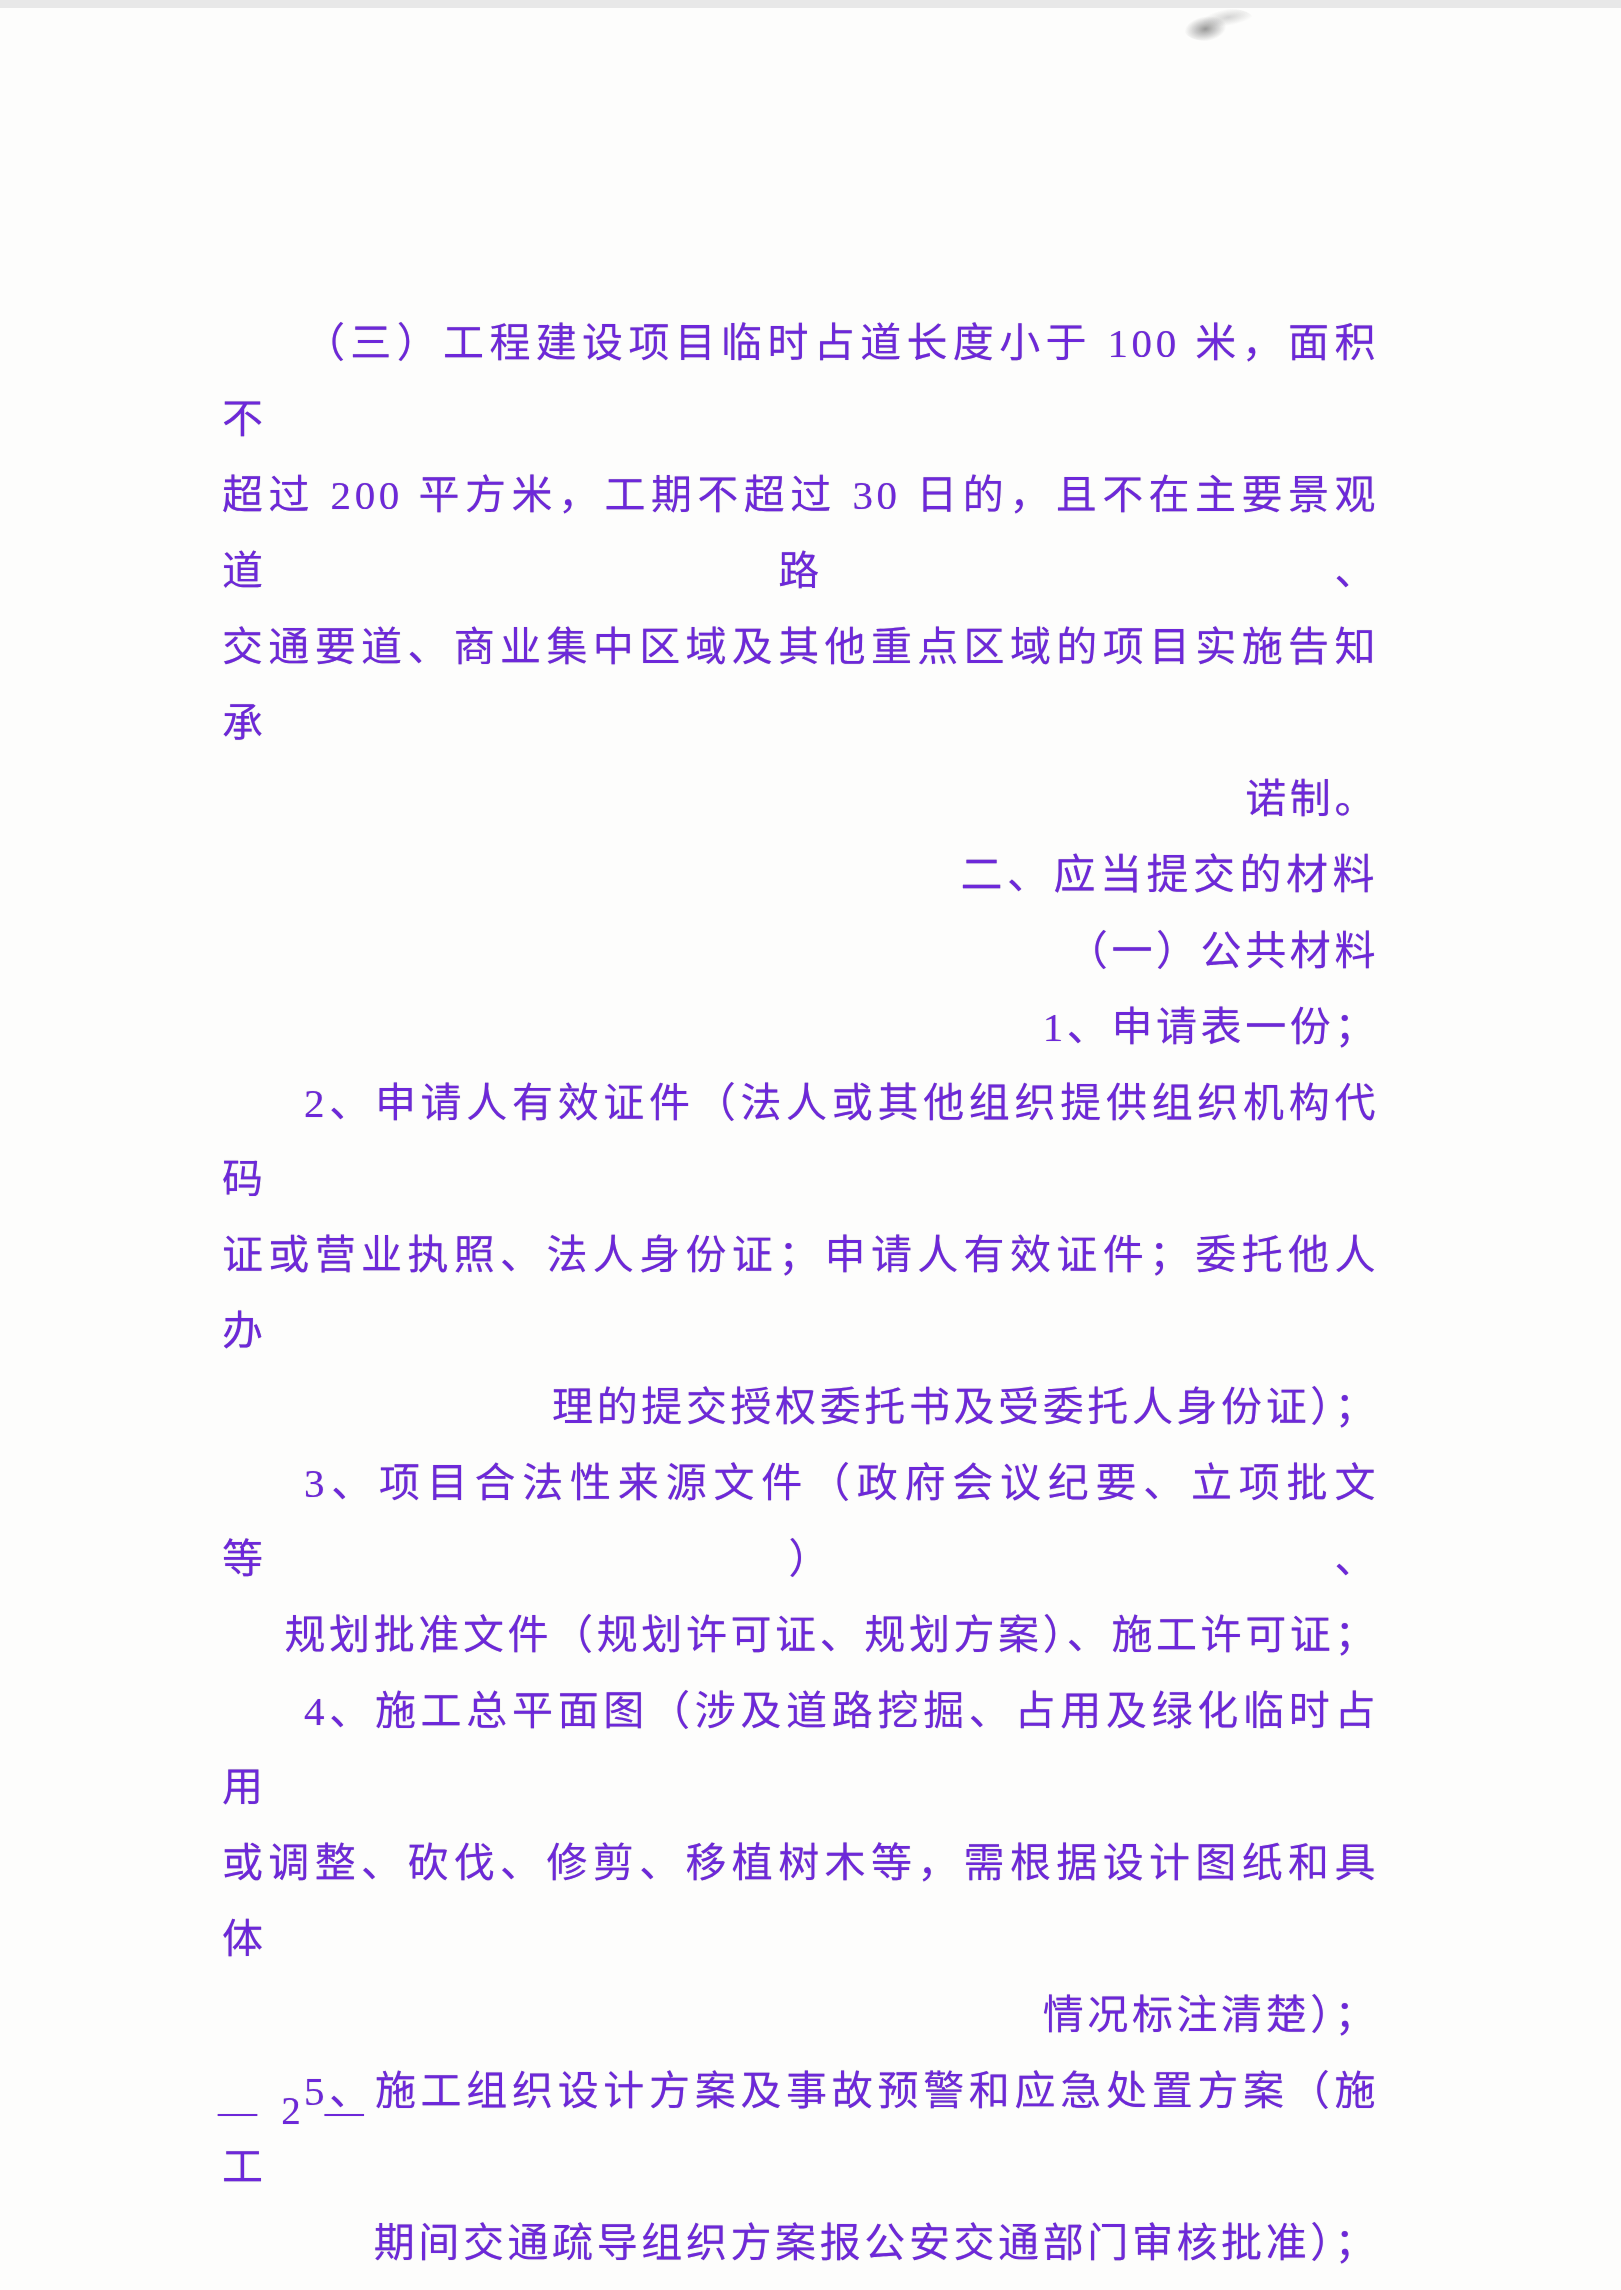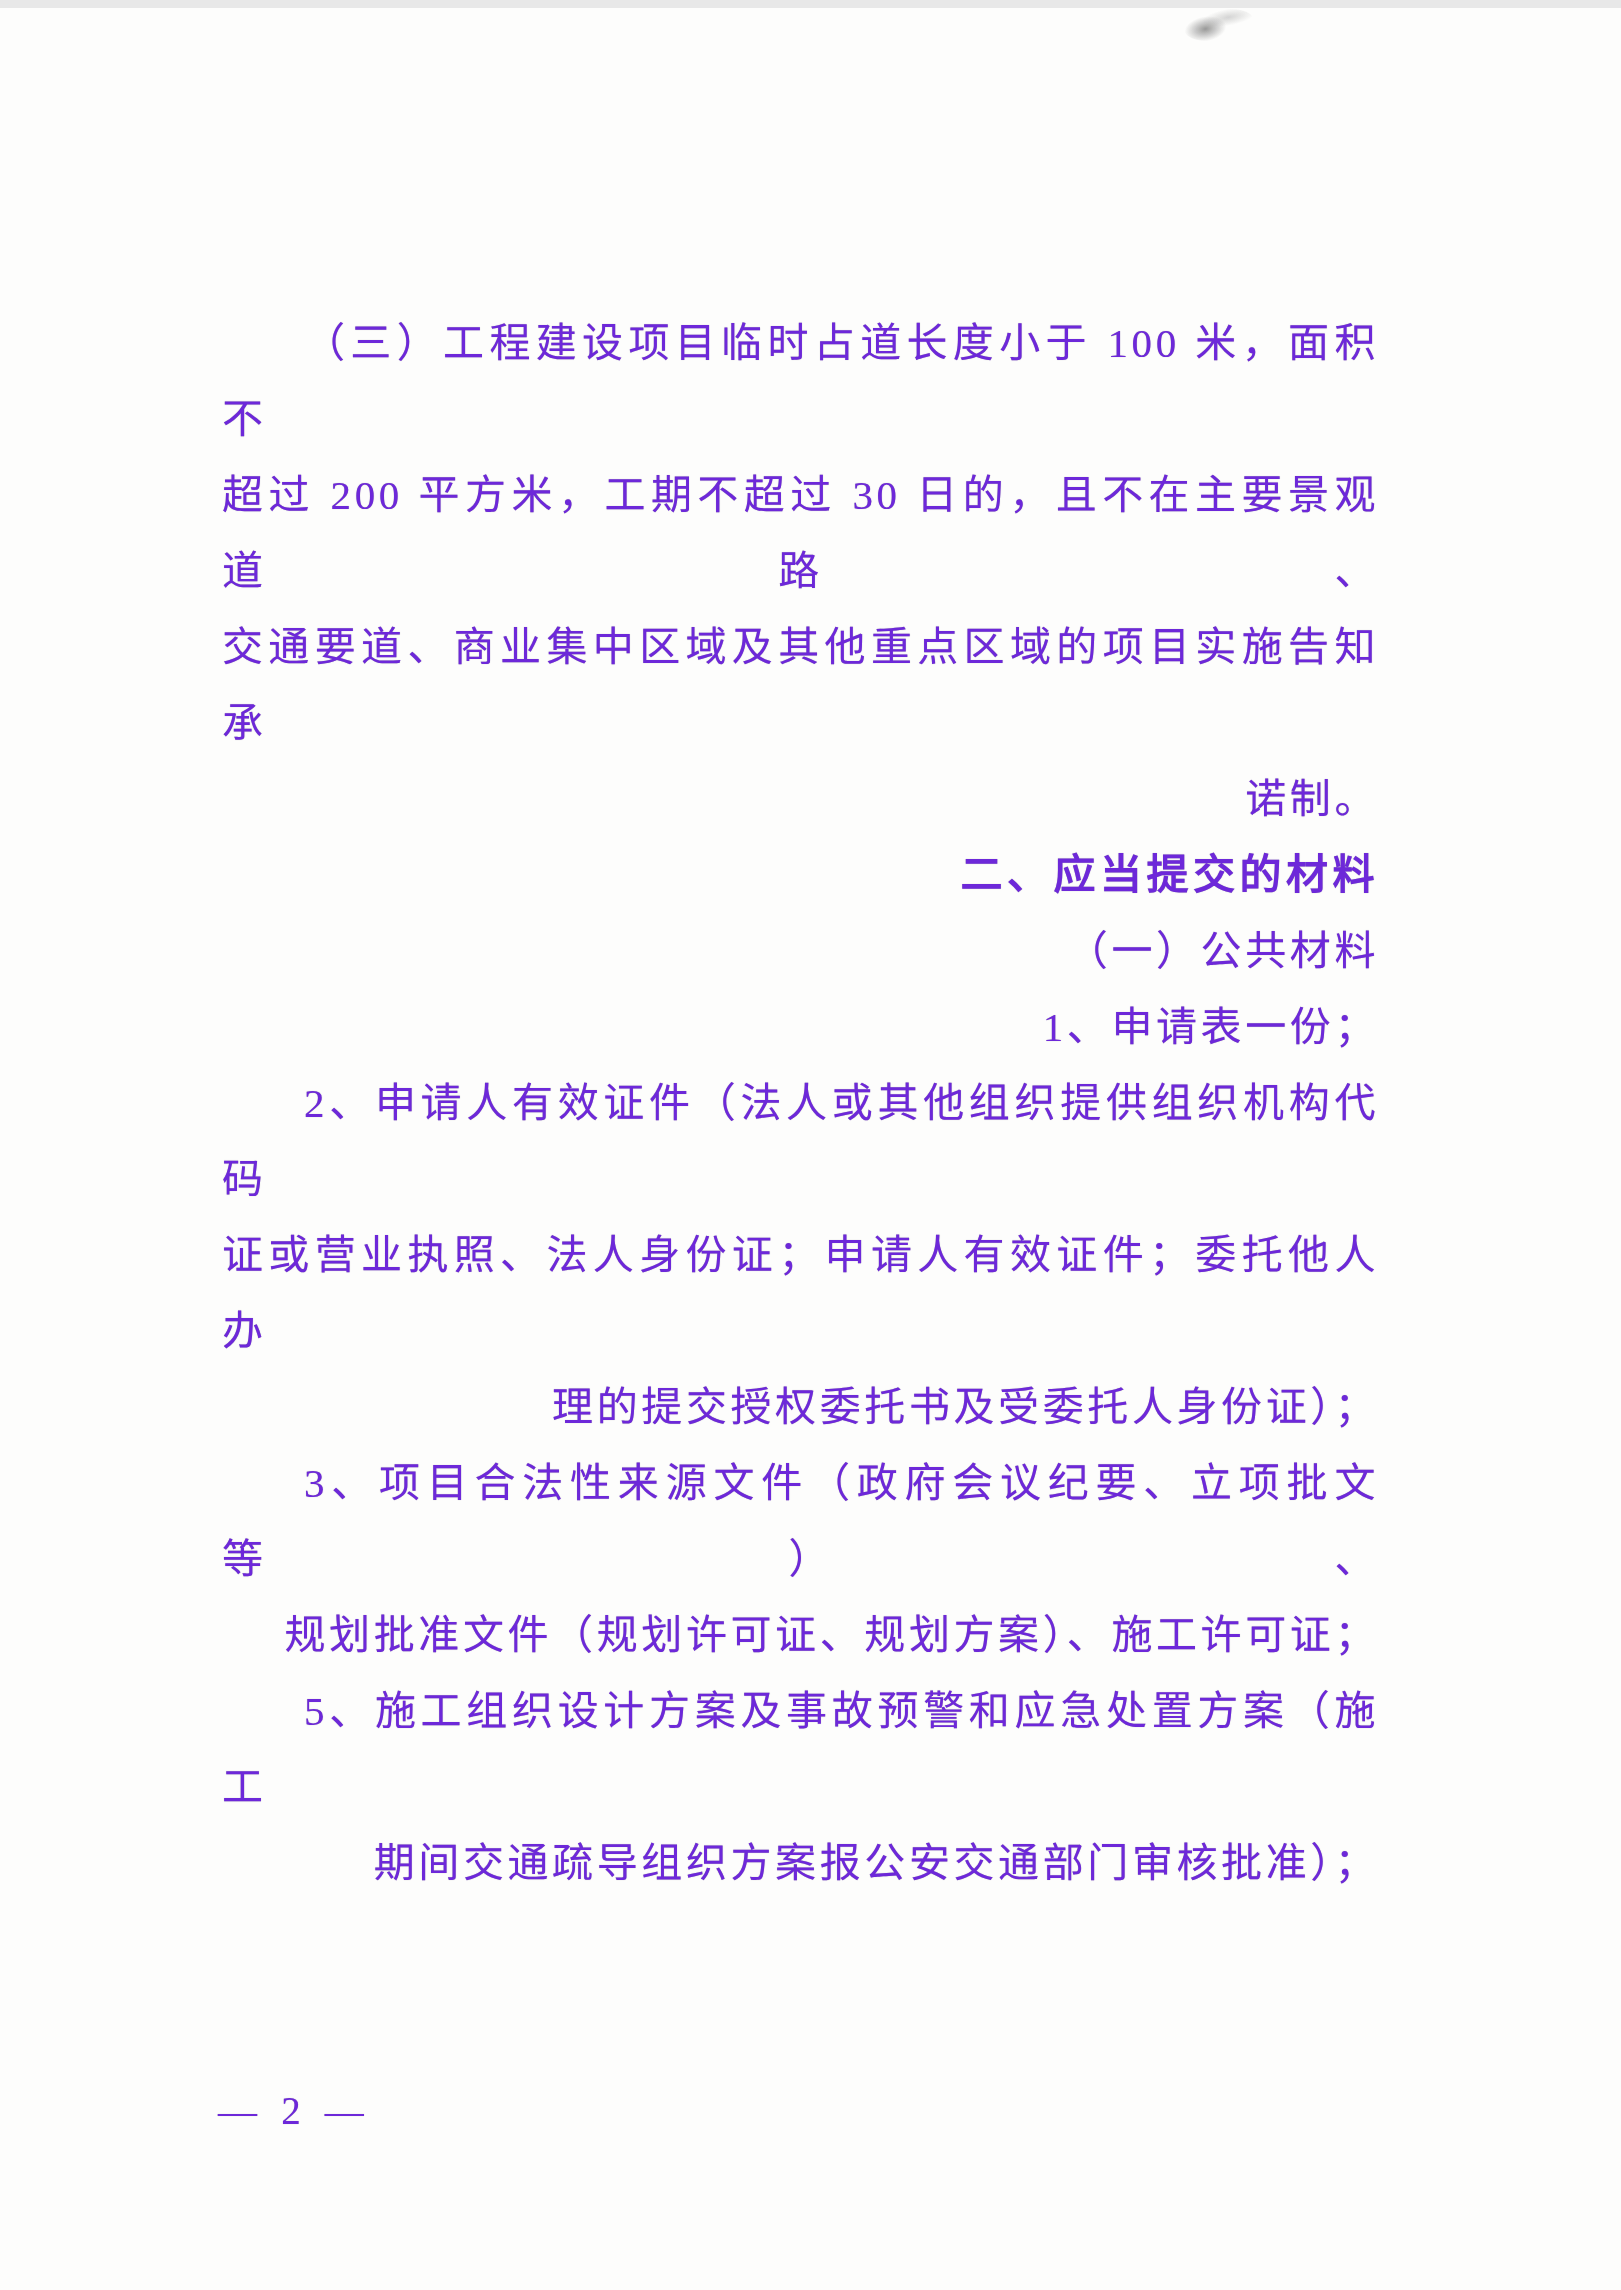--- a/index.html
+++ b/index.html
@@ -56,21 +56,21 @@
   
   .line.full {
     text-align: justify;
     text-align-last: justify;
   }
   
   .line.first { text-indent: 82px; }
   
   .para.heading .line {
     font-family: "Liberation Sans", "DejaVu Sans", sans-serif;
-    font-weight: 700;
+    font-weight: 400;
     font-size: 42px;
     letter-spacing: 4.5px;
   }
   .footer-pagenum {
     position: absolute;
     left: 218px;
     top: 2080px;
     font-size: 39px;
     letter-spacing: 7.2px;
     text-shadow: 0 0 0.9px rgba(20,20,20,0.3);
@@ -100,20 +100,25 @@
       <div class="para body">
         <div class="line first full">2、申请人有效证件（法人或其他组织提供组织机构代码</div>
         <div class="line full">证或营业执照、法人身份证；申请人有效证件；委托他人办</div>
         <div class="line">理的提交授权委托书及受委托人身份证）；</div>
       </div>
       <div class="para body">
         <div class="line first full">3、项目合法性来源文件（政府会议纪要、立项批文等）、</div>
         <div class="line">规划批准文件（规划许可证、规划方案）、施工许可证；</div>
       </div>
       <div class="para body">
+        <div class="line first full">4、施工总平面图（涉及道路挖掘、占用及绿化临时占用</div>
+        <div class="line full">或调整、砍伐、修剪、移植树木等，需根据设计图纸和具体</div>
+        <div class="line">情况标注清楚）；</div>
+      </div>
+      <div class="para body">
         <div class="line first full">5、施工组织设计方案及事故预警和应急处置方案（施工</div>
         <div class="line">期间交通疏导组织方案报公安交通部门审核批准）；</div>
       </div>
     </div>
   <div class="footer-pagenum">— 2 —</div>
   <div class="scan-edge"></div>
 </div>
 
 
 </body></html>

